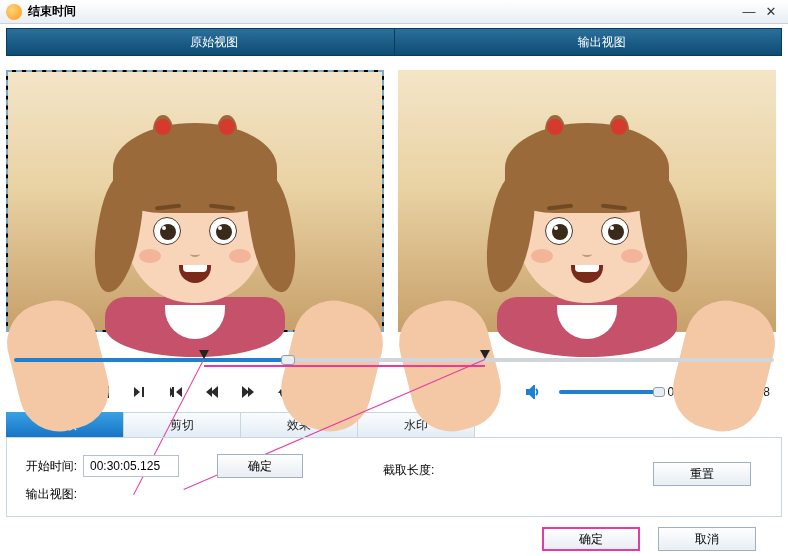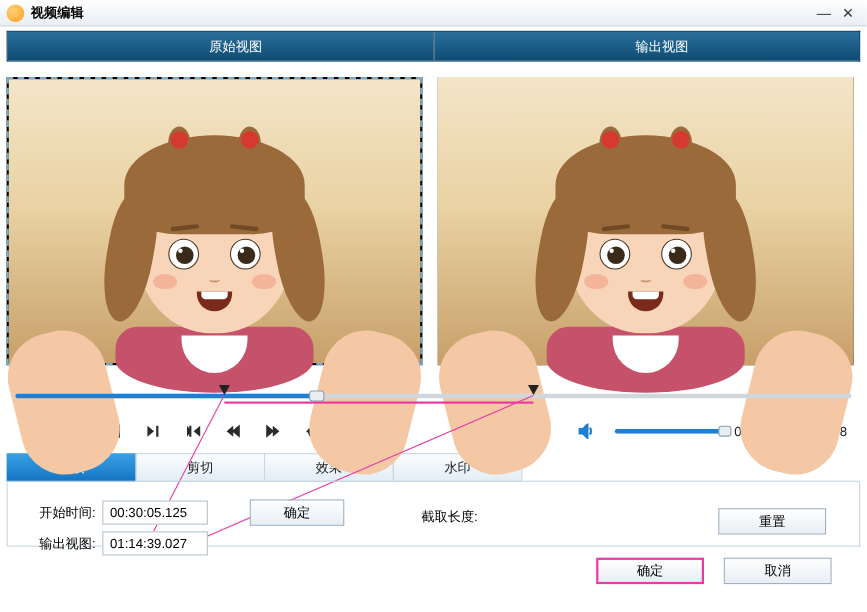--- a/index.html
+++ b/index.html
@@ -71,39 +71,39 @@
 .vol-fill { position: absolute; inset: 0; background: #1f7fd1; border-radius: 2px; }
 .vol-thumb { position: absolute; right: -6px; top: -3px; width: 12px; height: 10px; background: #e9eef3; border: 1px solid #8aa0b2; border-radius: 3px; }
 .time-readout { color: #1a1a1a; margin-right: 4px; }
 
 .func-tabs { display: flex; margin-top: 6px; }
 .func-tab { width: 118px; height: 26px; display: flex; align-items: center; justify-content: center; cursor: pointer; }
 .func-tab.active { background: linear-gradient(#3aa1e4, #1473c3); color: #fff; }
 .func-tab.inactive { background: linear-gradient(#fafcfe, #e3edf5); color: #1a1a1a; border: 1px solid #c8d6e2; }
 .func-tab + .func-tab { margin-left: -1px; }
 
-.panel { border: 1px solid #c8d6e2; margin-top: -1px; padding: 14px 16px 10px 14px; height: 60px; position: relative; }
+.panel { border: 1px solid #c8d6e2; margin-top: -1px; padding: 14px 16px 10px 4px; height: 80px; position: relative; }
 .row { display: flex; align-items: center; height: 28px; }
 .row .lbl { width: 66px; text-align: right; margin-right: 6px; }
 .txtbox { height: 22px; padding: 0 6px; border: 1px solid #b5c2ce; background: #fff; display: flex; align-items: center; min-width: 96px; }
 .btn { height: 24px; padding: 0 22px; border: 1px solid #9fb1c1; background: linear-gradient(#fefefe, #e8eef4); cursor: pointer; display: flex; align-items: center; justify-content: center; min-width: 86px; }
 .btn.wide { min-width: 98px; }
 .confirm-small { margin-left: 38px; }
 .length-group { position: absolute; left: 376px; top: 24px; display: flex; align-items: center; justify-content: flex-end; }
 .reset-btn { position: absolute; right: 30px; top: 24px; text-align: center; }
 
 .footer { display: flex; justify-content: flex-end; gap: 18px; padding: 10px 26px 0 0; }
 .footer .btn.primary { border: 2px solid #e83aa3; }
 </style>
 </head>
 <body>
 
 <div class="titlebar">
   <div class="app-icon"></div>
-  <div class="title">视频编辑</div>
+  <div class="title">结束时间</div>
   <div class="spacer"></div>
   <div class="win-btn">—</div>
   <div class="win-btn">✕</div>
 </div>
 
 <div class="content">
   <div class="header-tabs">
     <div class="header-tab">原始视图</div>
     <div class="header-tab">输出视图</div>
   </div>
@@ -256,23 +256,20 @@
   <div class="panel">
     <div class="row">
       <div class="lbl">开始时间:</div>
       <div class="txtbox">
           <span>00:30:05.125</span>
         </div>
       <div class="btn confirm-small">确定</div>
     </div>
     <div class="row">
       <div class="lbl">输出视图:</div>
-      <div class="txtbox">
-          <span>01:14:39.027</span>
-        </div>
     </div>
     <div class="length-group">
       <div class="lbl" style="width:auto;margin-right:8px">截取长度:</div>
     </div>
     <div class="btn wide reset-btn">重置</div>
   </div>
 
   <div class="footer">
     <div class="btn wide primary">确定</div>
     <div class="btn wide">取消</div>

